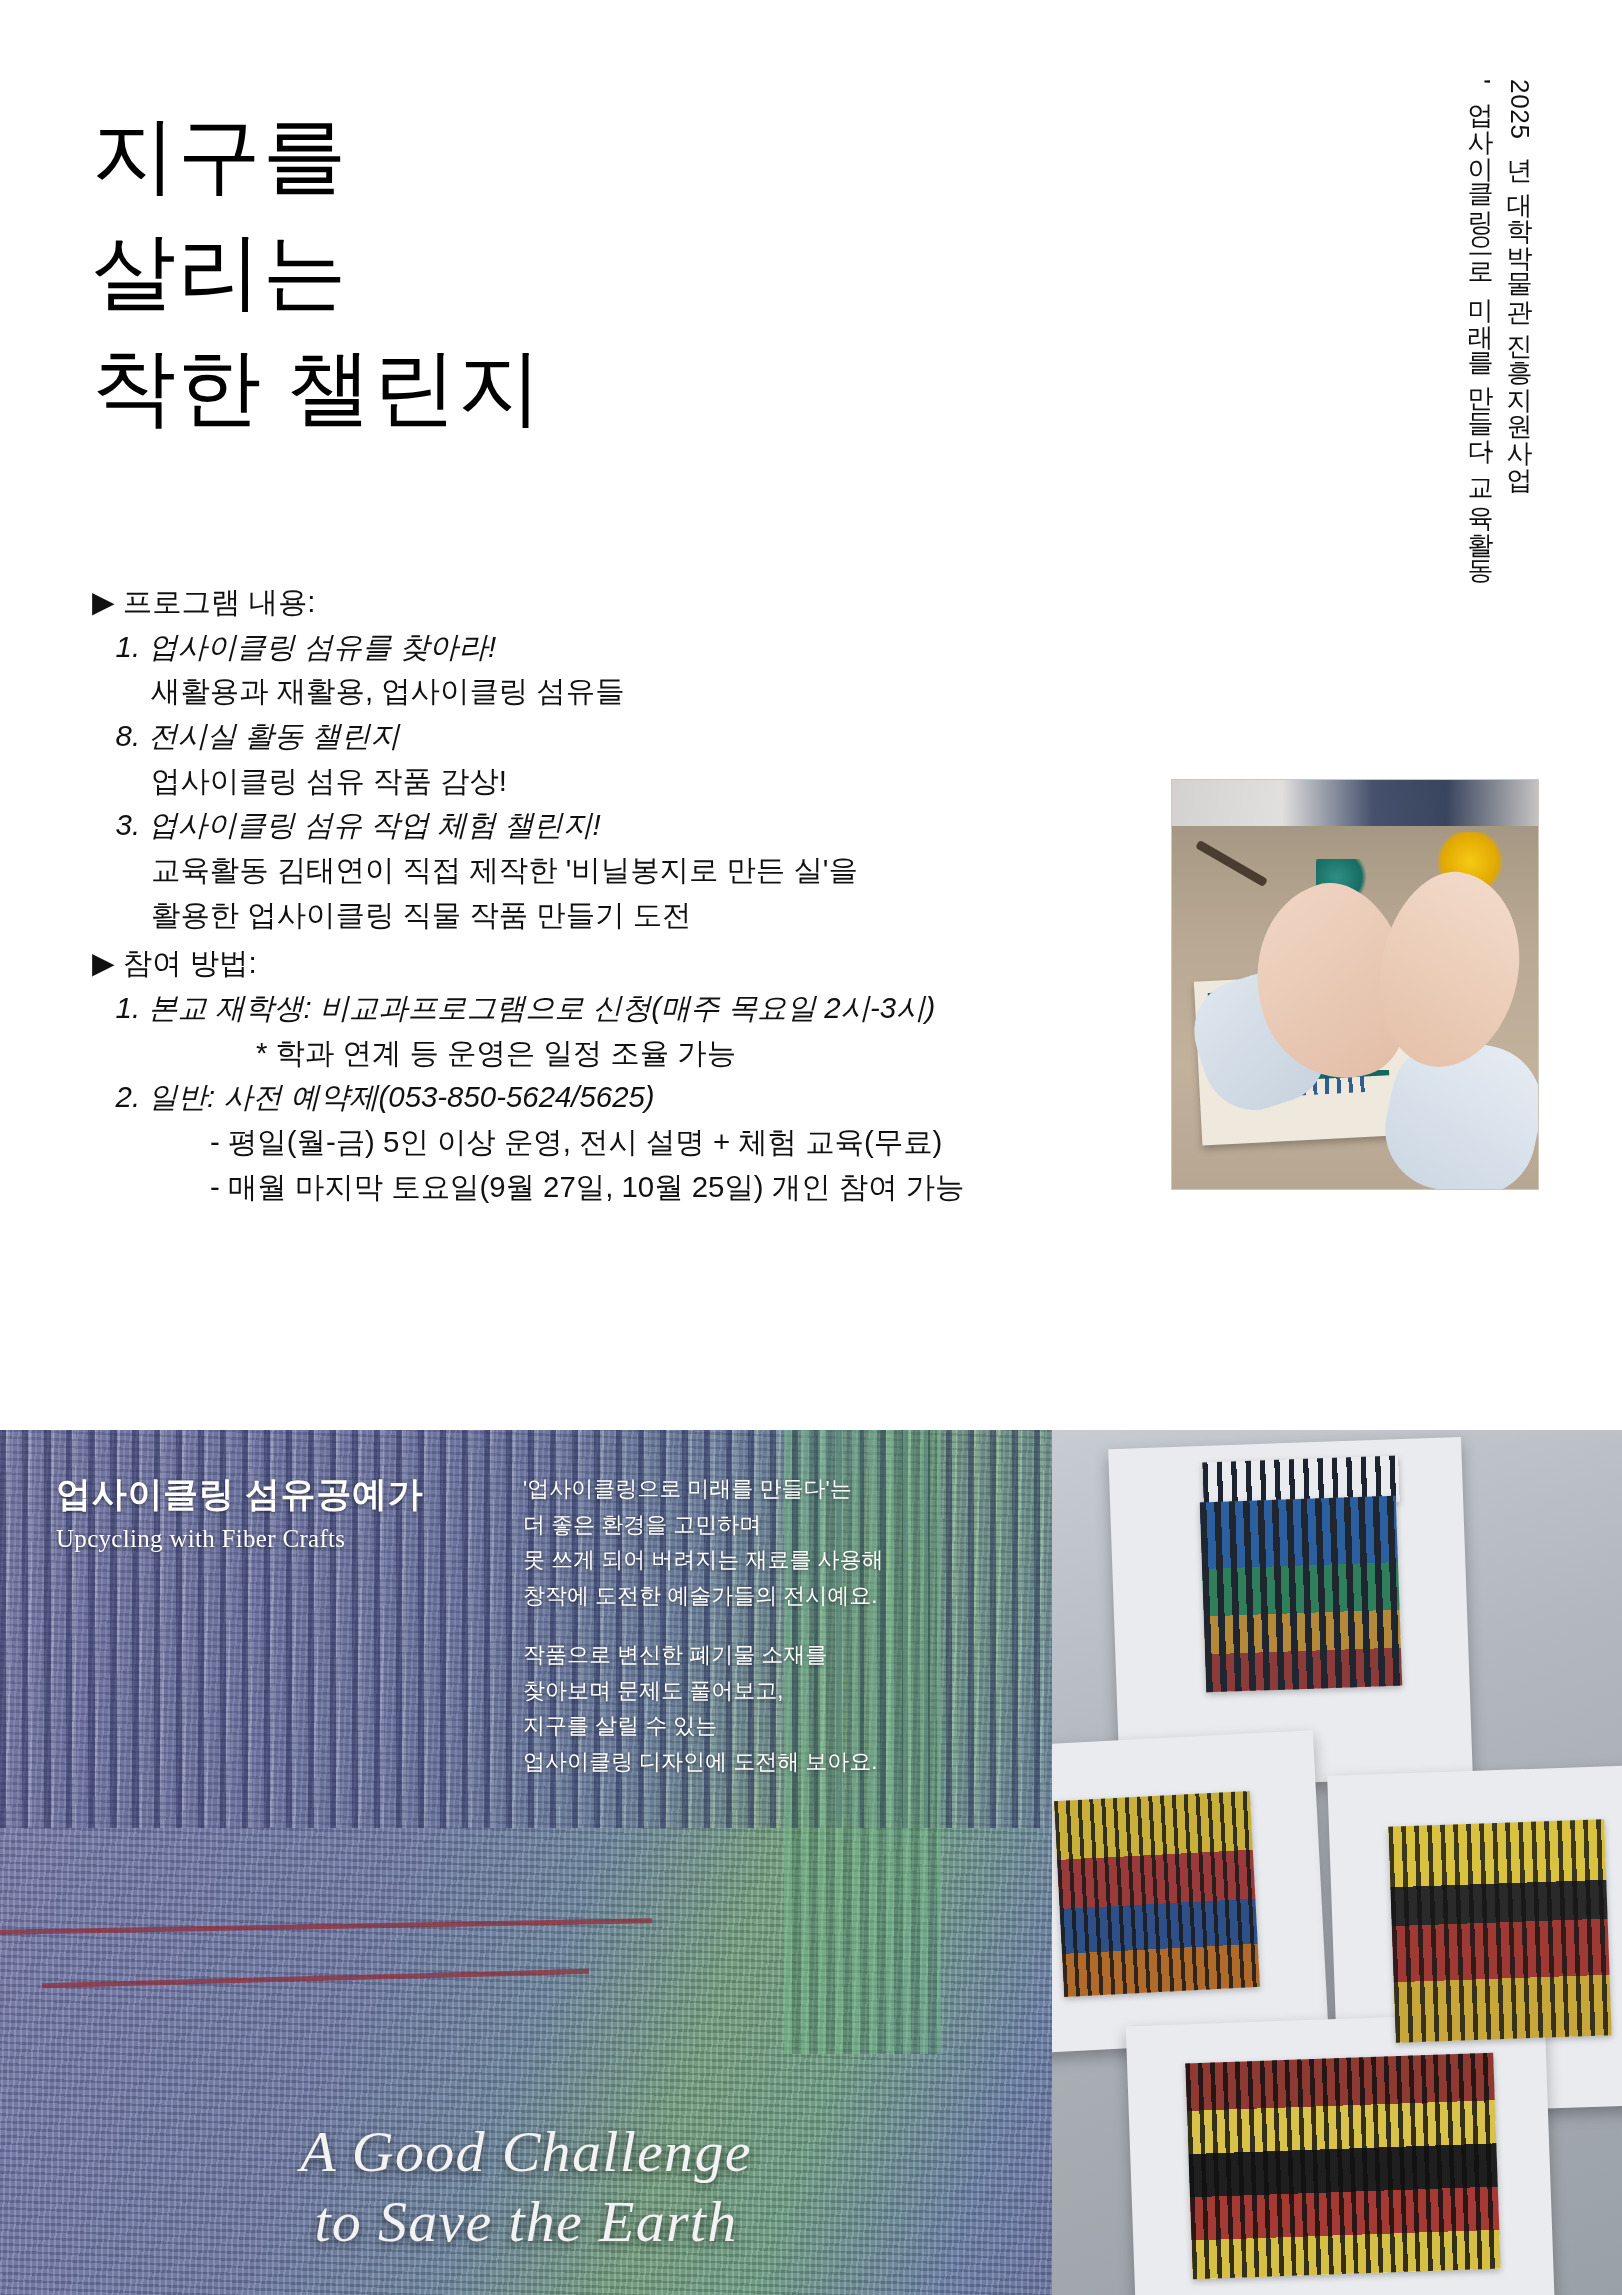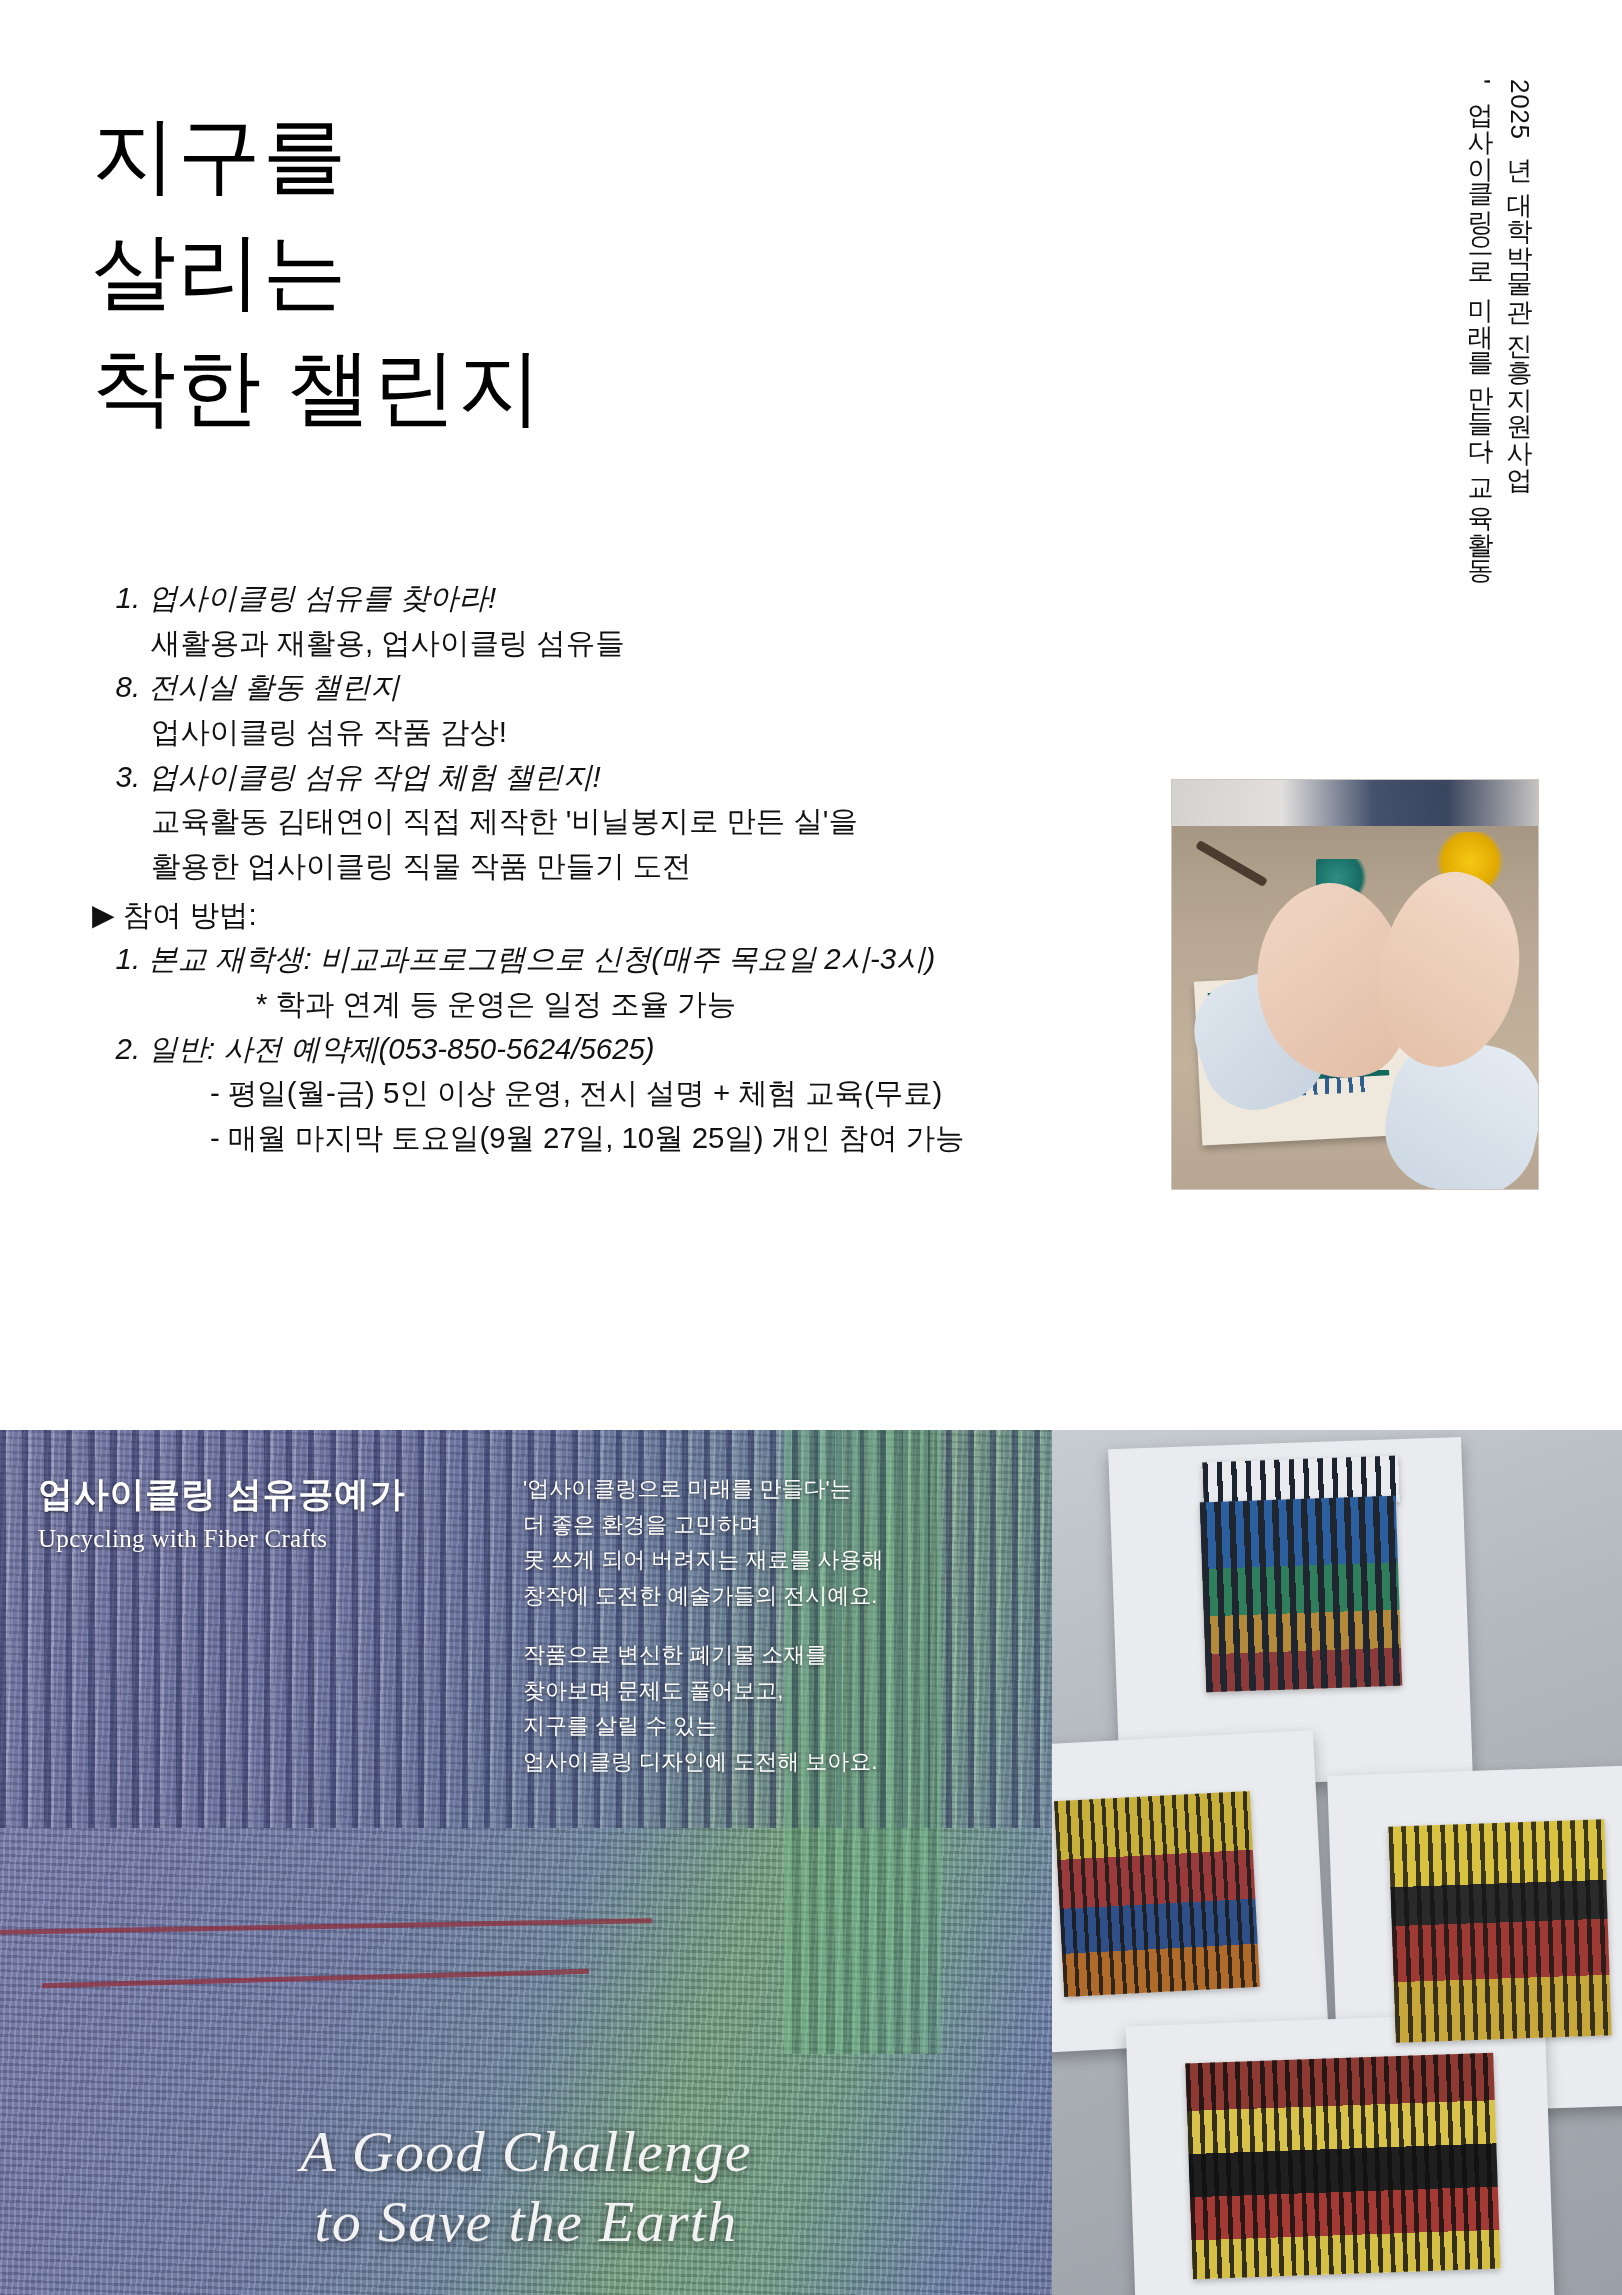--- a/index.html
+++ b/index.html
@@ -230,21 +230,21 @@
     height: 72%;
     right: 111px;
     background:
       repeating-linear-gradient(90deg,
         rgba(120,190,140,.55) 0px, rgba(120,190,140,.55) 7.9px,
         rgba(60,110,80,.45) 7.9px, rgba(60,110,80,.45) 17px);
     opacity: .85;
   }
   .panel-left-label {
     position: absolute;
-    left: 38px;
+    left: 56px;
     top: 41px;
     color: #ffffff;
     text-shadow: 0 1.3px 3.9px rgba(0,0,0,.55);
   }
   .pl-ko {
     font-size: 35px;
     letter-spacing: 0.7px;
     font-weight: 600;
   }
   .pl-en {
@@ -347,20 +347,21 @@
   <div class="vline">2025년 대학박물관 진흥지원사업</div>
 </div>
 
 <div class="main-title">
   <div class="tline">지구를</div>
   <div class="tline">살리는</div>
   <div class="tline">착한 챌린지</div>
 </div>
 
 <div class="body-block">
+  <div class="row head">▶ 프로그램 내용:</div>
   <div class="row indent-1">1. 업사이클링 섬유를 찾아라!</div>
   <div class="row indent-2">새활용과 재활용, 업사이클링 섬유들</div>
   <div class="row indent-1">8. 전시실 활동 챌린지</div>
   <div class="row indent-2">업사이클링 섬유 작품 감상!</div>
   <div class="row indent-1">3. 업사이클링 섬유 작업 체험 챌린지!</div>
   <div class="row indent-2">교육활동 김태연이 직접 제작한 '비닐봉지로 만든 실'을</div>
   <div class="row indent-2">활용한 업사이클링 직물 작품 만들기 도전</div>
 
   <div class="row head">▶ 참여 방법:</div>
   <div class="row indent-1">1. 본교 재학생: 비교과프로그램으로 신청(매주 목요일 2시-3시)</div>

